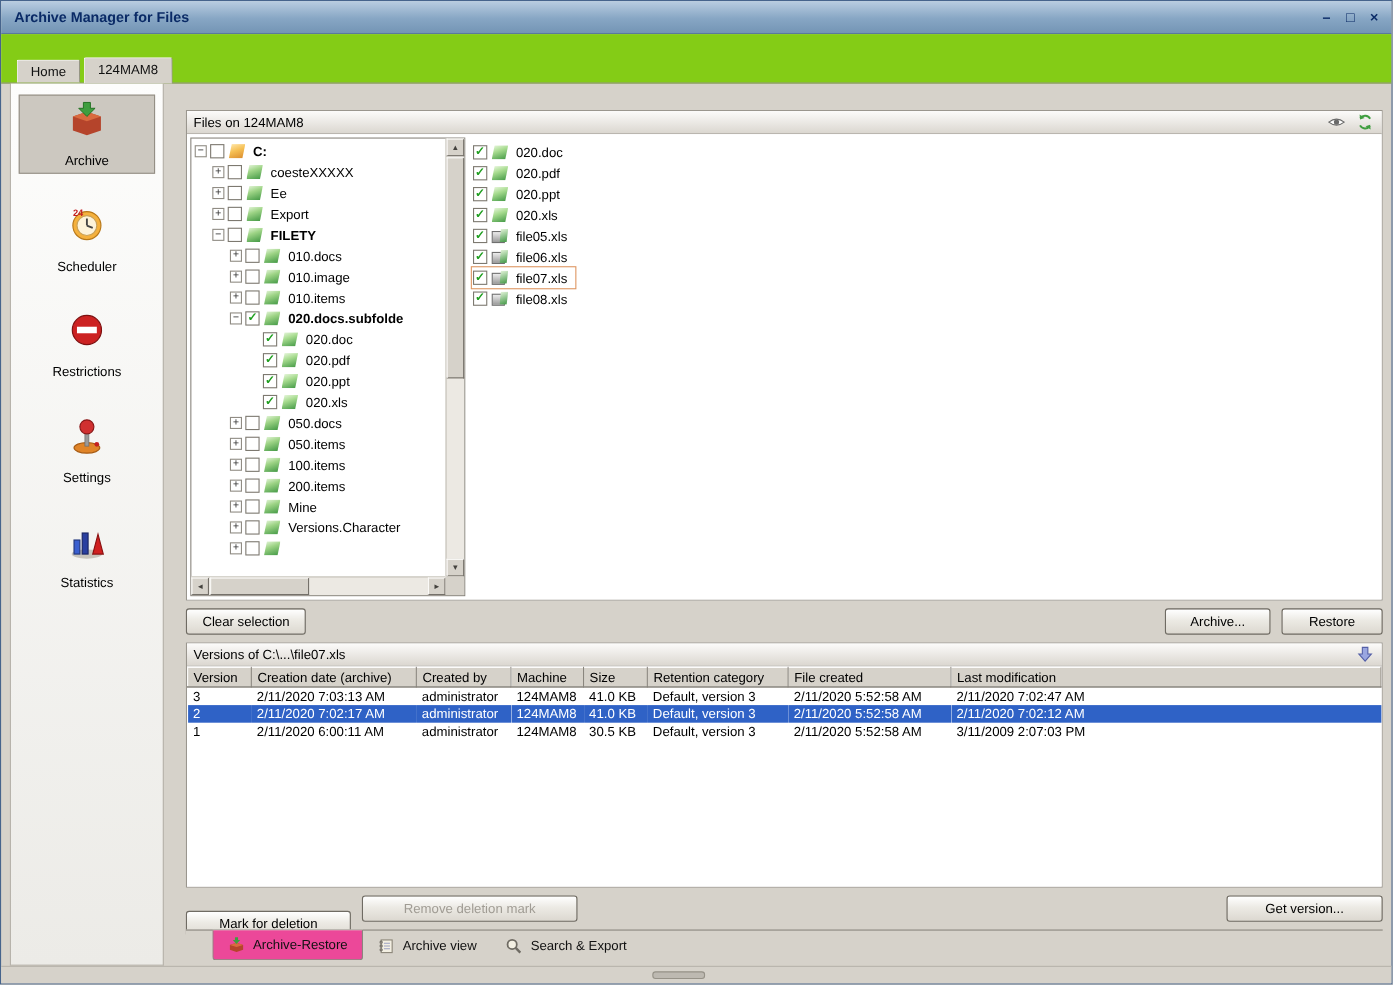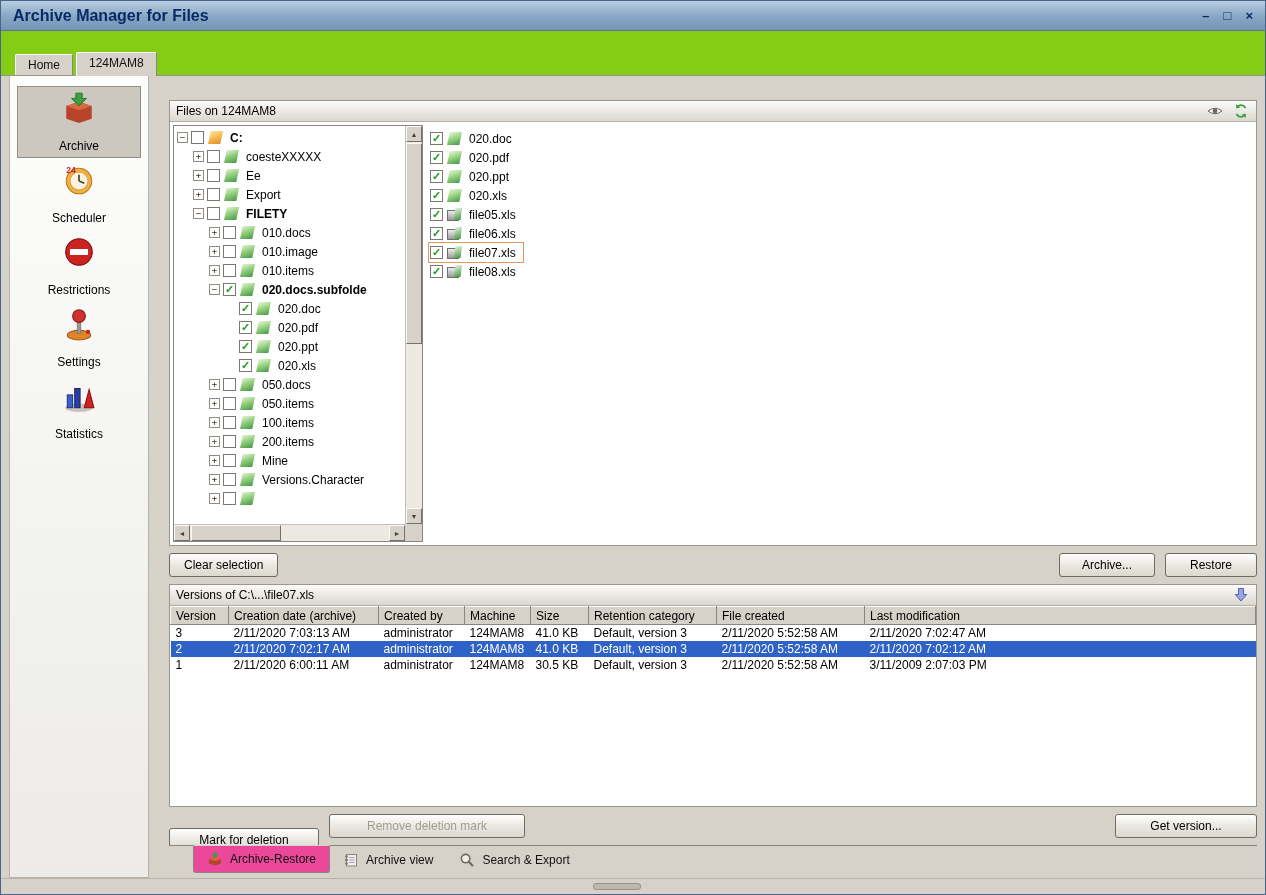--- a/index.html
+++ b/index.html
@@ -12,21 +12,21 @@
     font-family:"Liberation Sans",sans-serif;
     overflow:hidden;
   }
   
   .titlebar{
     height:30px;flex:none;display:flex;align-items:center;
     padding:0 12px;
     background:linear-gradient(#b9cde1,#87a6c4 55%,#7495b5);
     border-bottom:1px solid #5a7a9c;
   }
-  .title{font-size:16px;font-weight:bold;color:#0a2a66;}
+  .title{font-size:13px;font-weight:bold;color:#0a2a66;}
   .win-controls{margin-left:auto;display:flex;gap:14px;}
   .winbtn{font-size:13px;font-weight:bold;color:#0a2a66;cursor:default;line-height:1;}
   
   .tabstrip{
     height:45px;flex:none;display:flex;align-items:flex-end;
     padding-left:14px;background:#84cc16;border-bottom:1px solid #989488;
   }
   .tab{
     height:21px;padding:3px 12px 0;margin-right:3px;font-size:12px;color:#111;
     background:#d6d2ca;border:1px solid;border-color:#fbfaf8 #8a867e #8a867e #fbfaf8;
@@ -35,21 +35,21 @@
   .tab.active{height:24px;margin-bottom:-1px;z-index:2;}
   
   .app-body{flex:1;display:flex;padding:0 8px;min-height:0;}
   .sidebar{
     width:140px;flex:none;
     background:linear-gradient(#fdfdfc,#ecebe7);
     border:1px solid #b7b3ab;border-top:none;
     padding-top:10px;display:flex;flex-direction:column;align-items:center;
   }
   .side-item{
-    width:124px;height:72px;margin-bottom:0;
+    width:124px;height:72px;margin-bottom:24px;
     display:flex;flex-direction:column;align-items:center;justify-content:center;gap:14px;
     border:1px solid transparent;font-size:12px;color:#000;text-align:center;
   }
   .side-item.selected{background:#ccc8c0;border-color:#948f85;}
   .side-icon{width:34px;height:34px;display:block;}
   .main{flex:1;min-width:0;display:flex;flex-direction:column;margin-left:20px;padding-top:24px;}
   
   .panel{border:1px solid #9a968e;background:#fff;display:flex;flex-direction:column;min-width:0;}
   .panel-header{
     height:21px;flex:none;display:flex;align-items:center;gap:8px;

